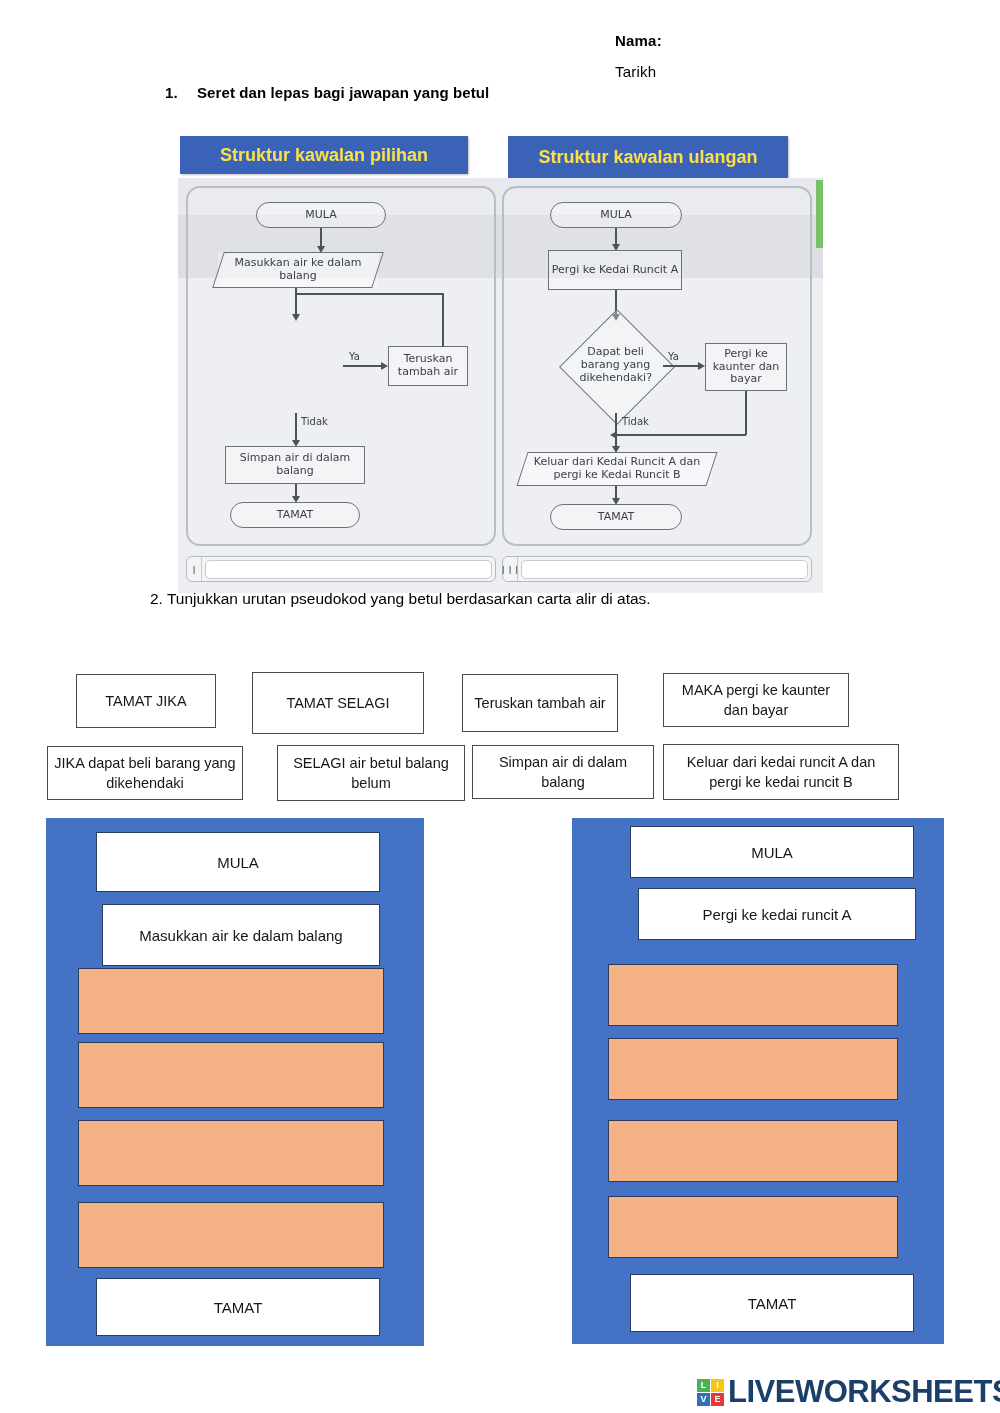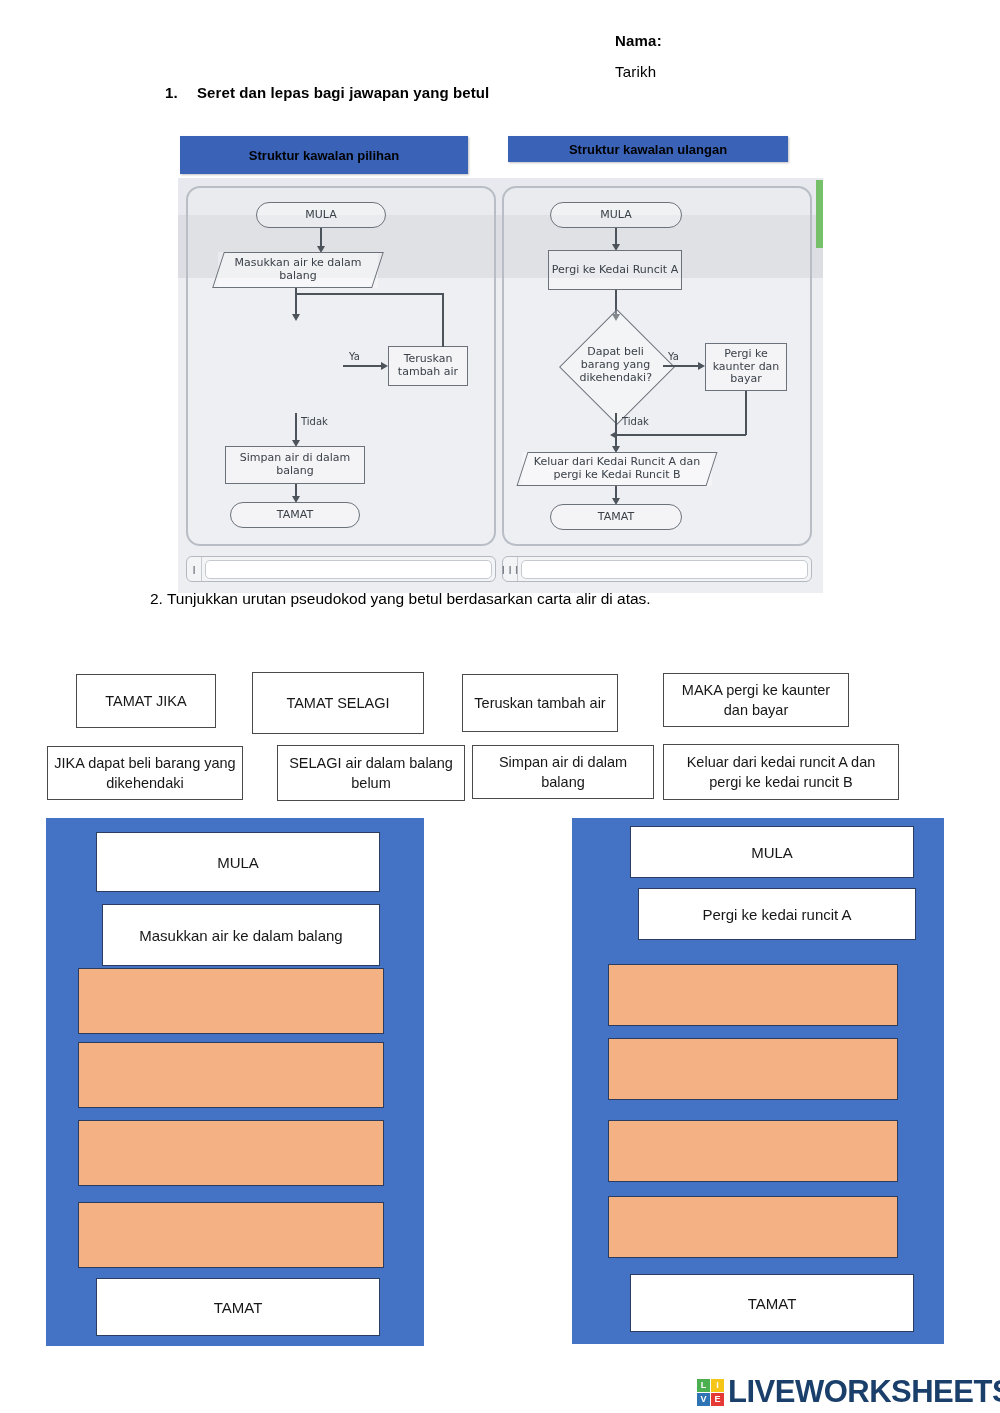--- a/index.html
+++ b/index.html
@@ -42,31 +42,31 @@
     font-weight: 600;
     letter-spacing: .1px;
     white-space: nowrap;
   }
   .q1 .num { display:inline-block; width:32px; }
 
   
   .cap {
     position: absolute;
     background: #3A63B8;
-    color: #000000;
-    font-size: 13px;
+    color: #fde047;
+    font-size: 18px;
     font-weight: 600;
     display: flex;
     align-items: center;
     justify-content: center;
     box-sizing: border-box;
     box-shadow: 1px 1px 2px rgba(0,0,0,.25);
   }
   #cap-left  { left:180px; top:136px; width:288px; height:38px; }
-  #cap-right { left:508px; top:136px; width:280px; height:26px; }
+  #cap-right { left:508px; top:136px; width:280px; height:42px; }
 
   
   .scan {
     position: absolute;
     left: 178px;
     top: 178px;
     width: 645px;
     height: 415px;
     background: linear-gradient(180deg,#e7e9ee 0%, #e7e9ee 9%, #dcdee3 9%, #dcdee3 24%, #eceef2 24%, #eceef2 100%);
     box-sizing: border-box;
@@ -337,21 +337,21 @@
 </div>
 
 <div class="q2">2. Tunjukkan urutan pseudokod yang betul berdasarkan carta alir di atas.</div>
 
 <div class="wbox" style="left:76px;  top:674px; width:140px; height:54px;">TAMAT JIKA</div>
 <div class="wbox" style="left:252px; top:672px; width:172px; height:62px;">TAMAT SELAGI</div>
 <div class="wbox" style="left:462px; top:674px; width:156px; height:58px;">Teruskan tambah air</div>
 <div class="wbox" style="left:663px; top:673px; width:186px; height:54px;">MAKA pergi ke kaunter dan bayar</div>
 
 <div class="wbox" style="left:47px;  top:746px; width:196px; height:54px;">JIKA dapat beli barang yang dikehendaki</div>
-<div class="wbox" style="left:277px; top:745px; width:188px; height:56px;">SELAGI air dalam balang belum</div>
+<div class="wbox" style="left:277px; top:745px; width:188px; height:56px;">SELAGI air betul balang belum</div>
 <div class="wbox" style="left:472px; top:745px; width:182px; height:54px;">Simpan air di dalam balang</div>
 <div class="wbox" style="left:663px; top:744px; width:236px; height:56px;">Keluar dari kedai runcit A dan pergi ke kedai runcit B</div>
 
 <div class="dpanel" id="dpanel-left">
   <div class="slot fixed" style="left:50px;  top:14px;  width:284px; height:60px;">MULA</div>
   <div class="slot fixed" style="left:56px;  top:86px;  width:278px; height:62px;">Masukkan air ke dalam balang</div>
   <div class="slot drop" style="left:32px;  top:150px; width:306px; height:66px;"></div>
   <div class="slot drop" style="left:32px;  top:224px; width:306px; height:66px;"></div>
   <div class="slot drop" style="left:32px;  top:302px; width:306px; height:66px;"></div>
   <div class="slot drop" style="left:32px;  top:384px; width:306px; height:66px;"></div>

